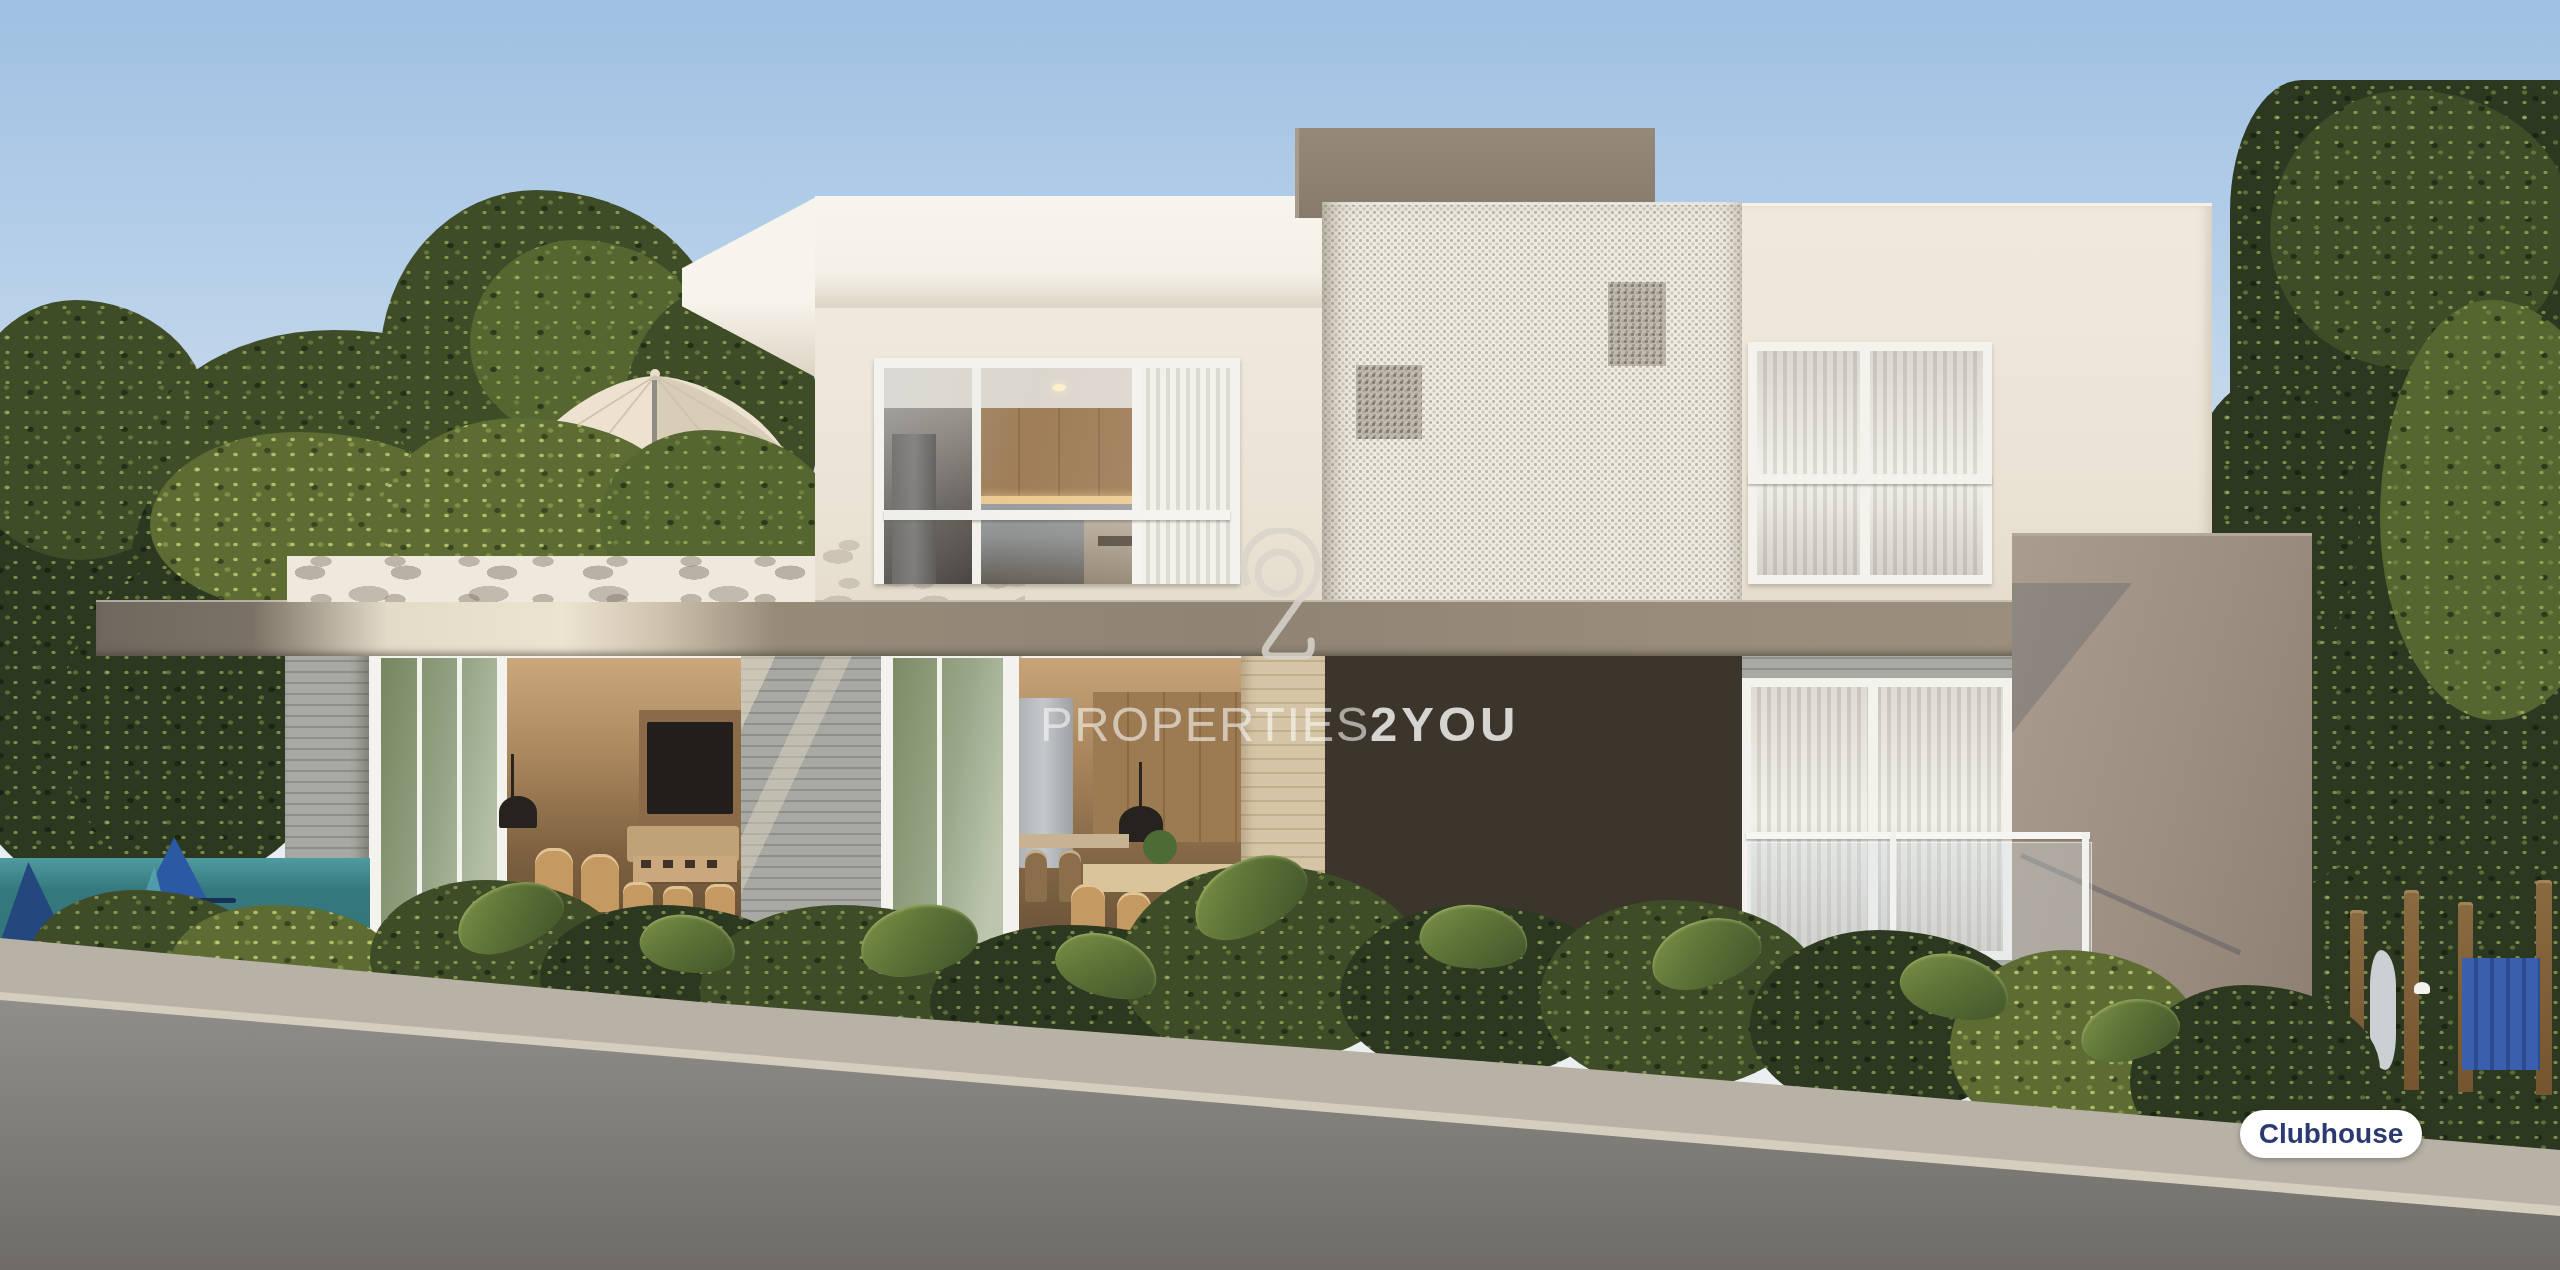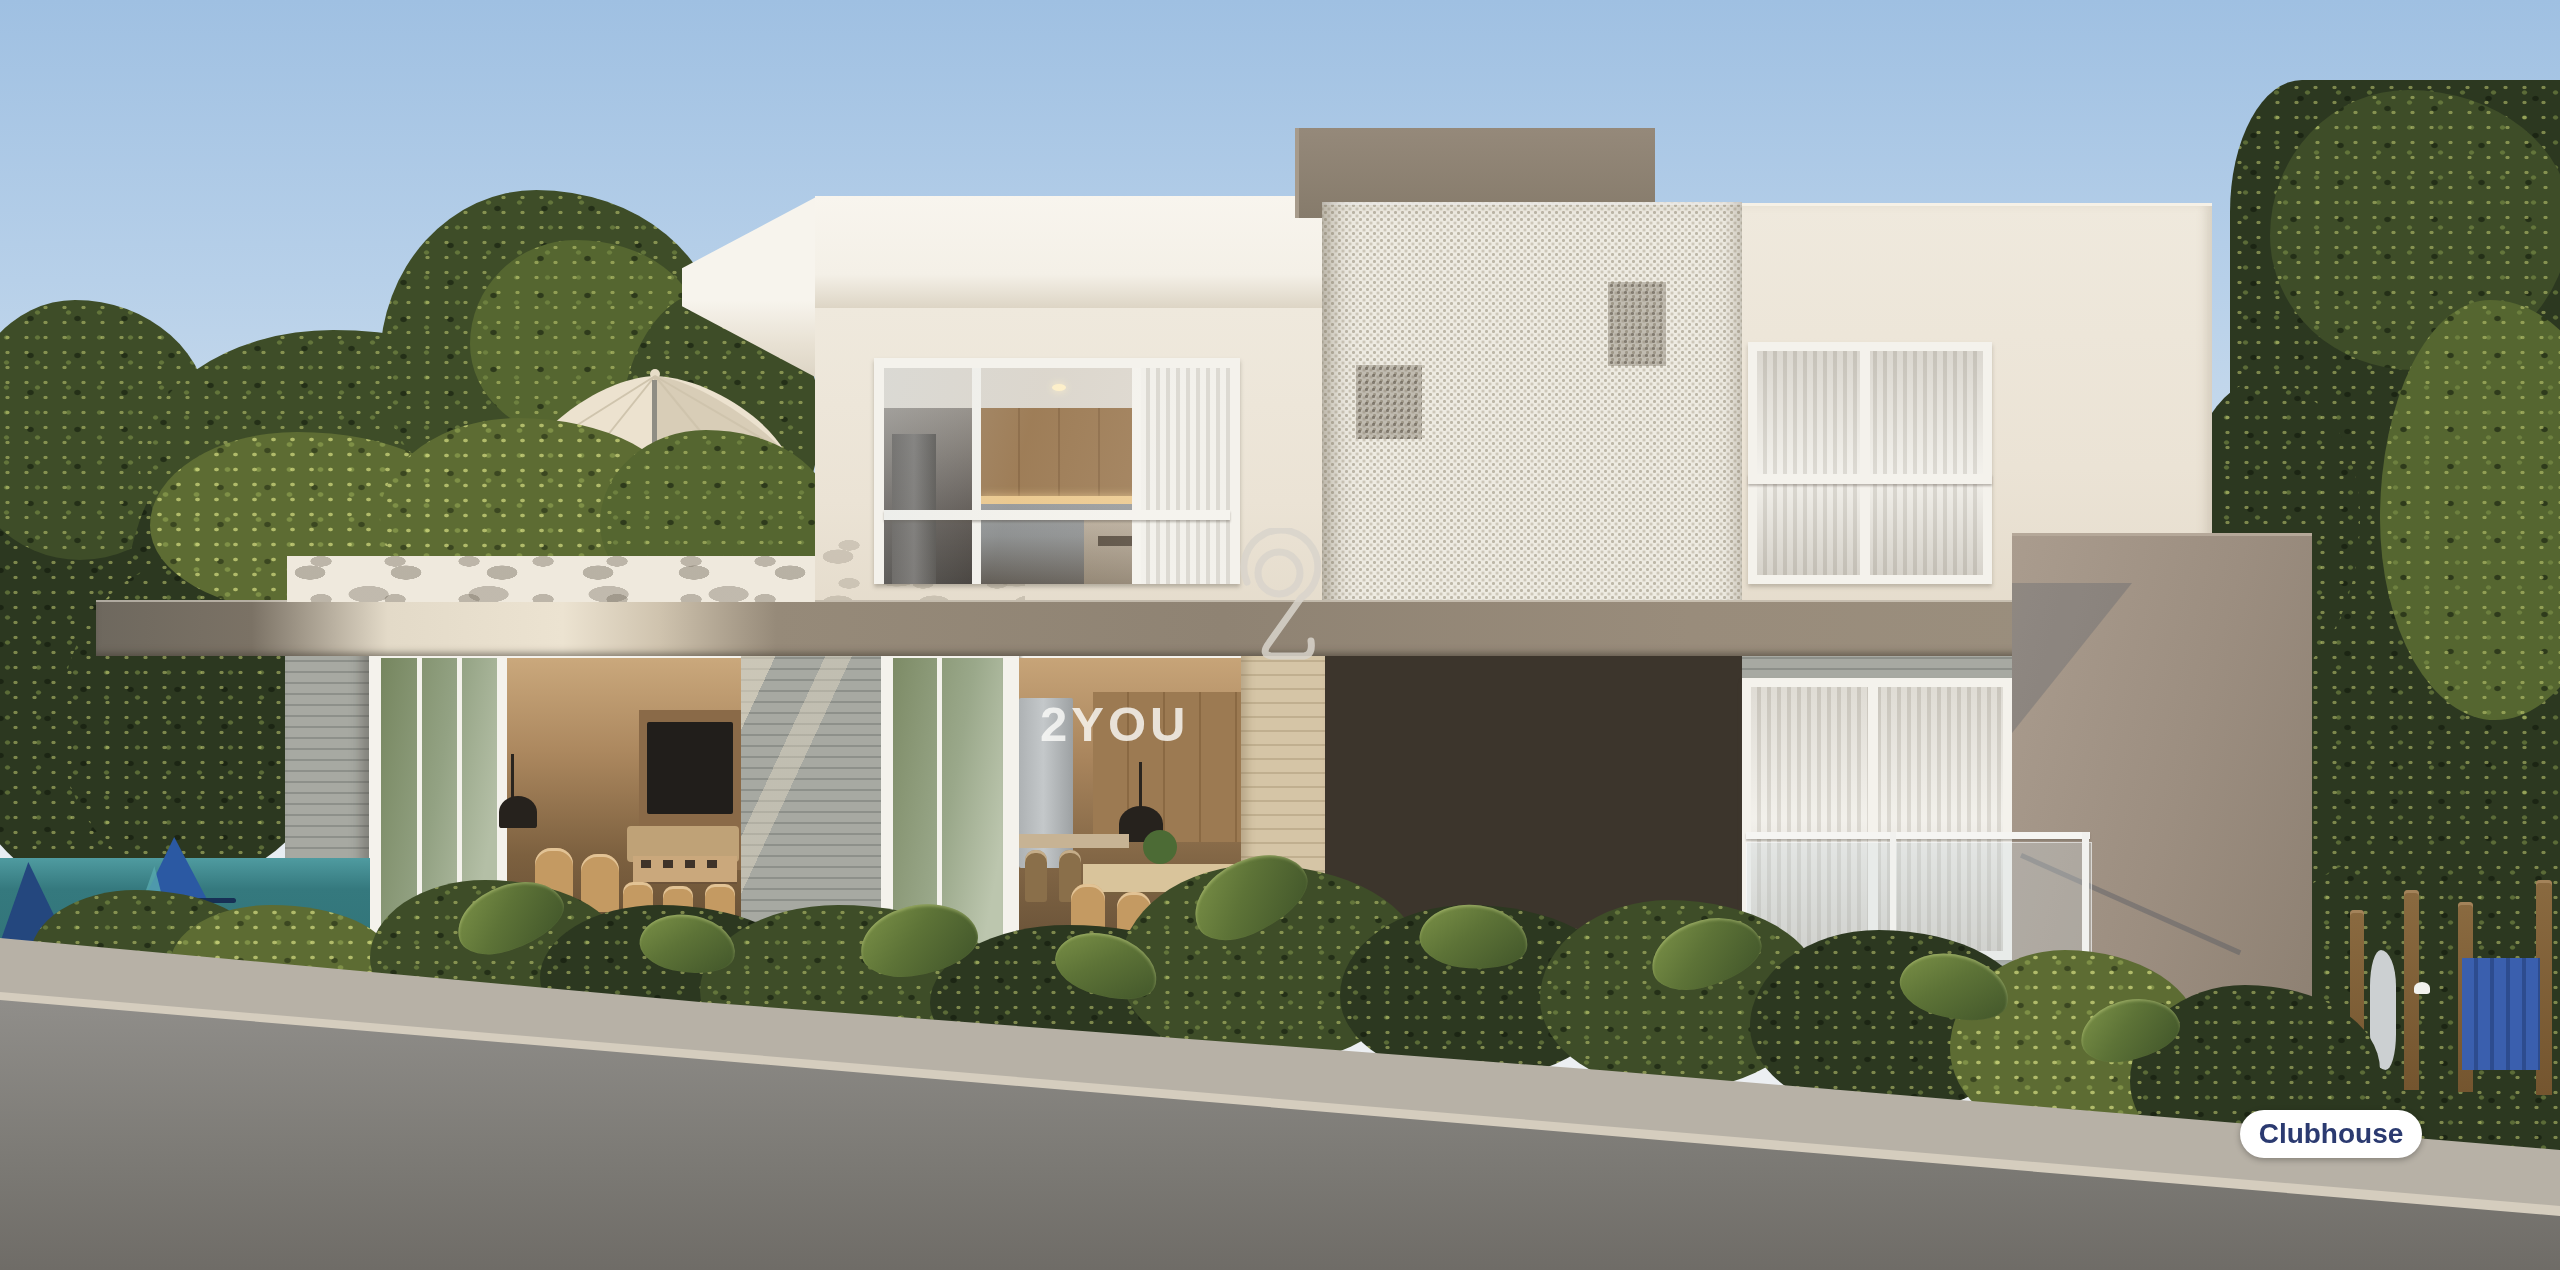--- a/index.html
+++ b/index.html
@@ -291,20 +291,21 @@
        background:linear-gradient(180deg,#918f8b 78%,#7b7974 92%,#6f6c67 100%);
        clip-path:polygon(0 1000px,2560px 1216px,2560px 1270px,0 1270px);"></div>
 
   <svg class="abs" style="left:1232px;top:528px;" width="96" height="148" viewBox="0 0 96 148">
     <g fill="none" stroke="rgba(216,212,203,.85)" stroke-width="7" stroke-linecap="round">
       <circle cx="47" cy="45" r="21"></circle>
       <path d="M15,54 A37,37 0 1 1 69,70 L37,115 Q28,127 40,128 L72,128 Q81,127 79,113"></path>
     </g>
   </svg>
   <div class="abs wm-row" style="left:1040px;top:696px;height:56px;">
+    <span class="wm-thin">PROPERTIES</span>
     <span class="wm-bold">2YOU</span>
   </div>
 
   <div class="abs badge">
     <span>Clubhouse</span>
   </div>
 
 </div>
 
 </body></html>

